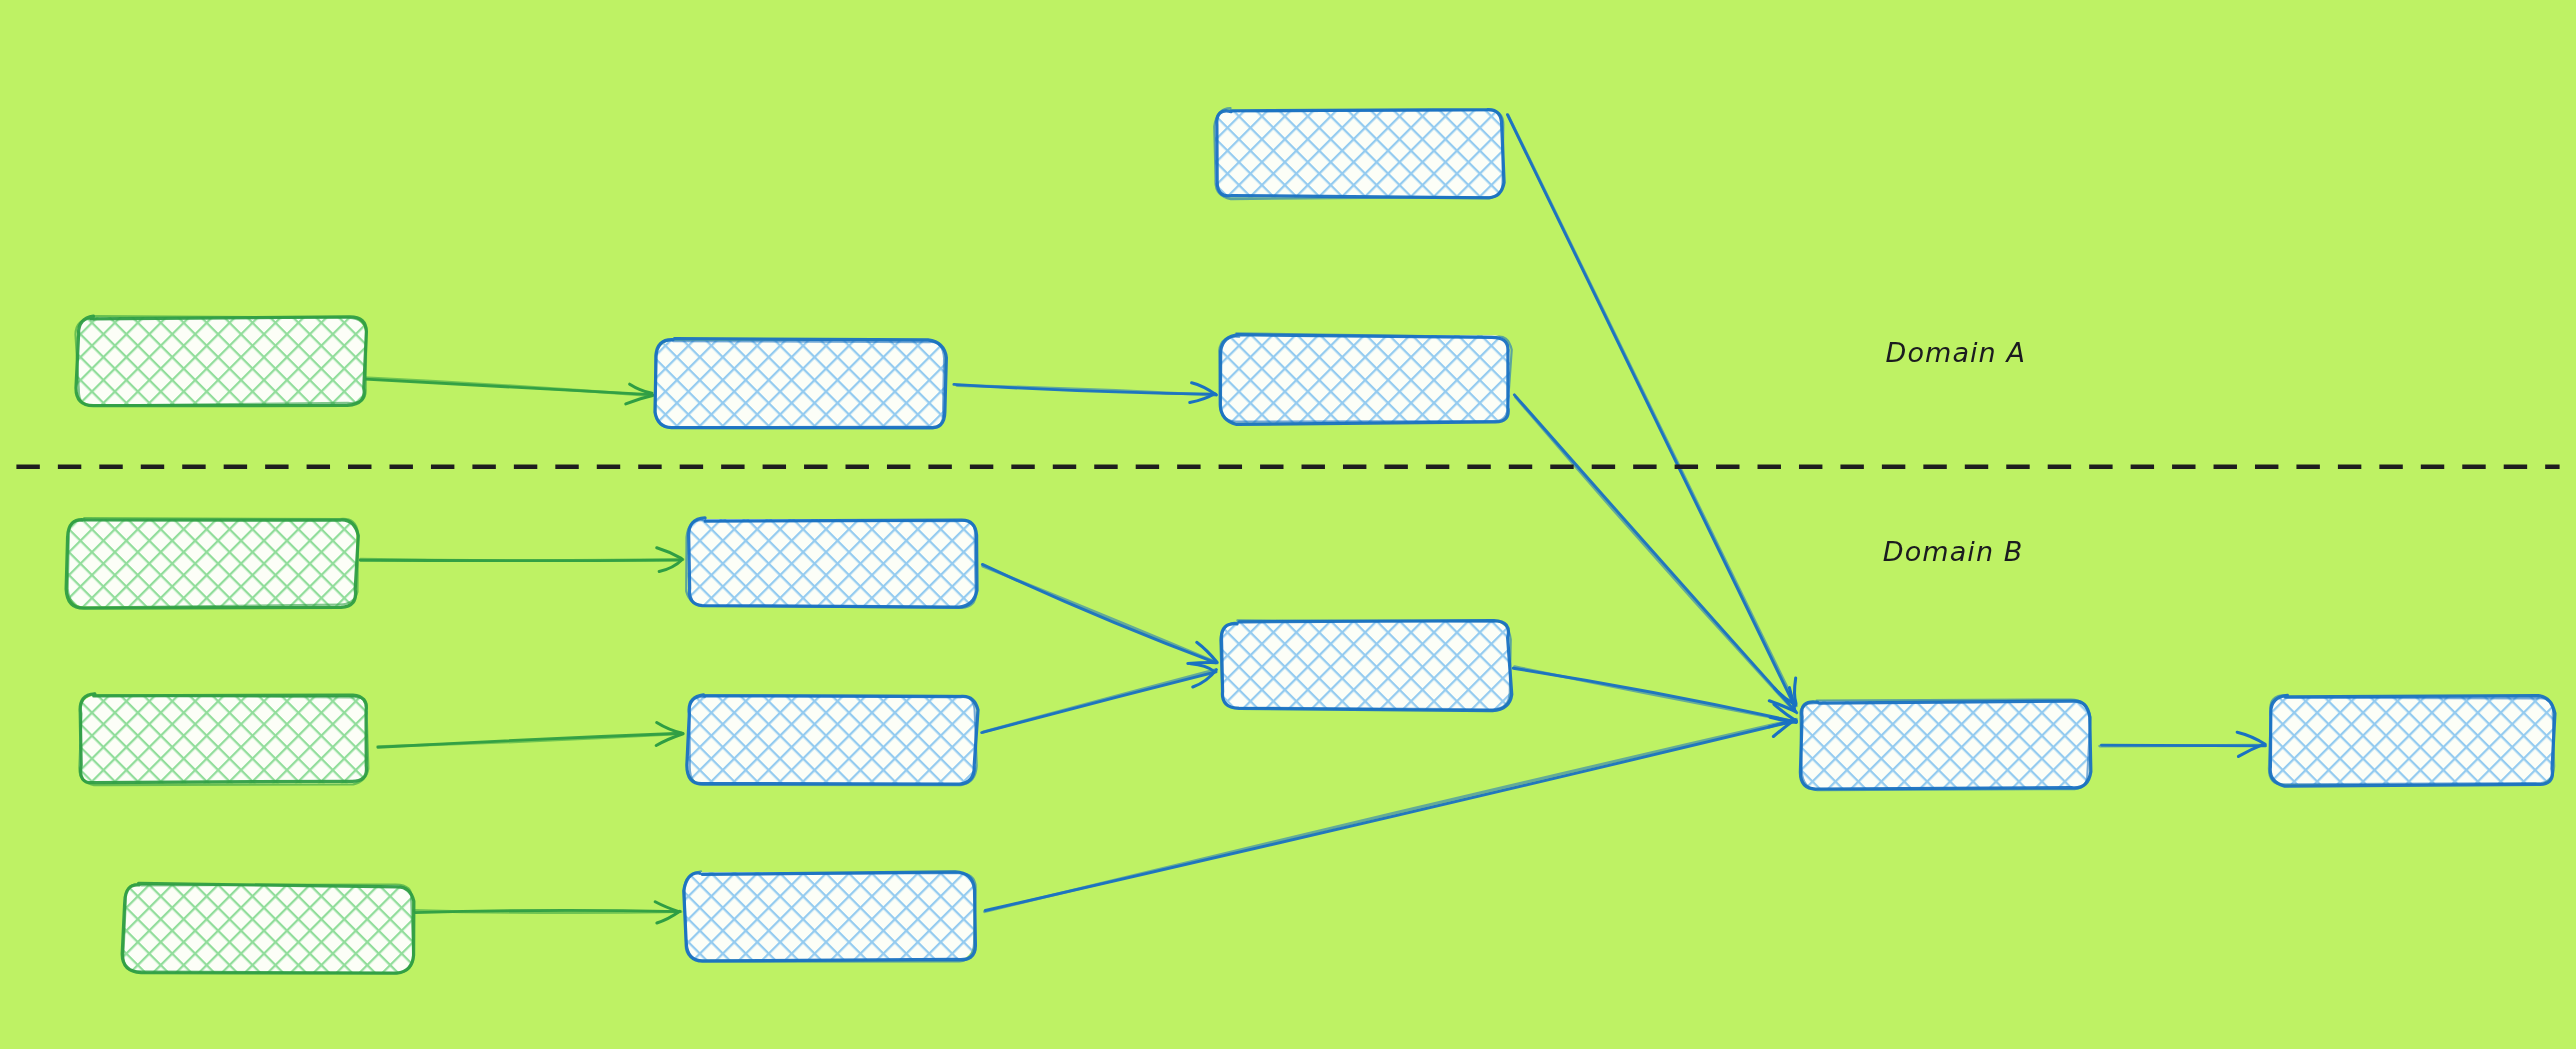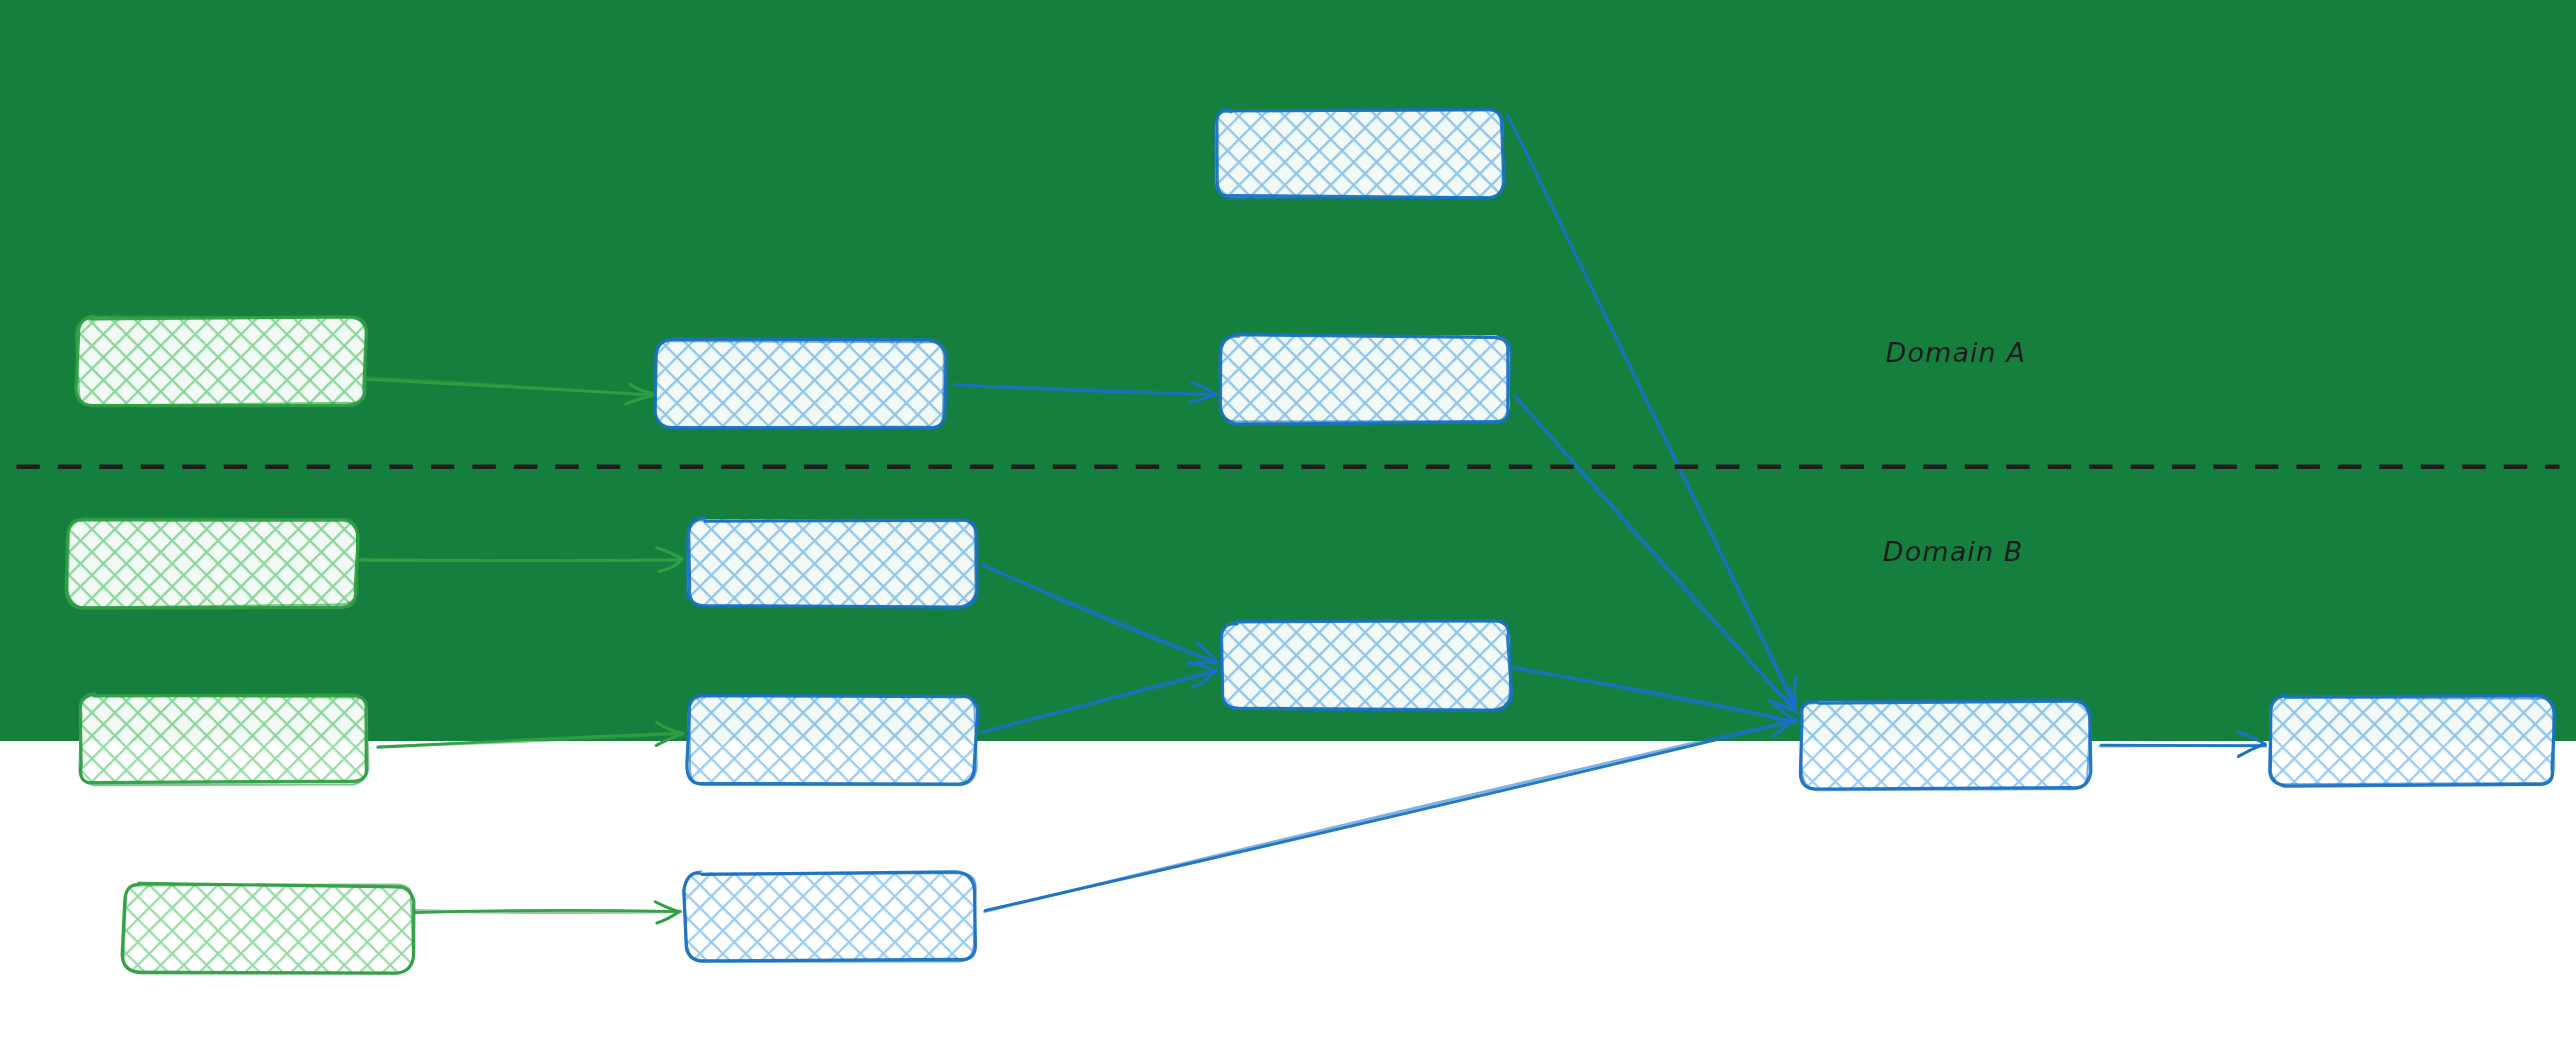--- a/index.html
+++ b/index.html
@@ -10,22 +10,22 @@
   }
   body {
     width: 2576px;
     height: 1049px;
     font-family: "DejaVu Sans", sans-serif;
     overflow: hidden;
   }
   #canvas-root {
     position: relative;
     width: 2576px;
-    height: 741px;
-    background: #15803d;
+    height: 1049px;
+    background: #bef264;
   }
   #diagram-svg {
     position: absolute;
     left: 0;
     top: 0;
     width: 2576px;
     height: 1049px;
     display: block;
   }
   .domain-label {

